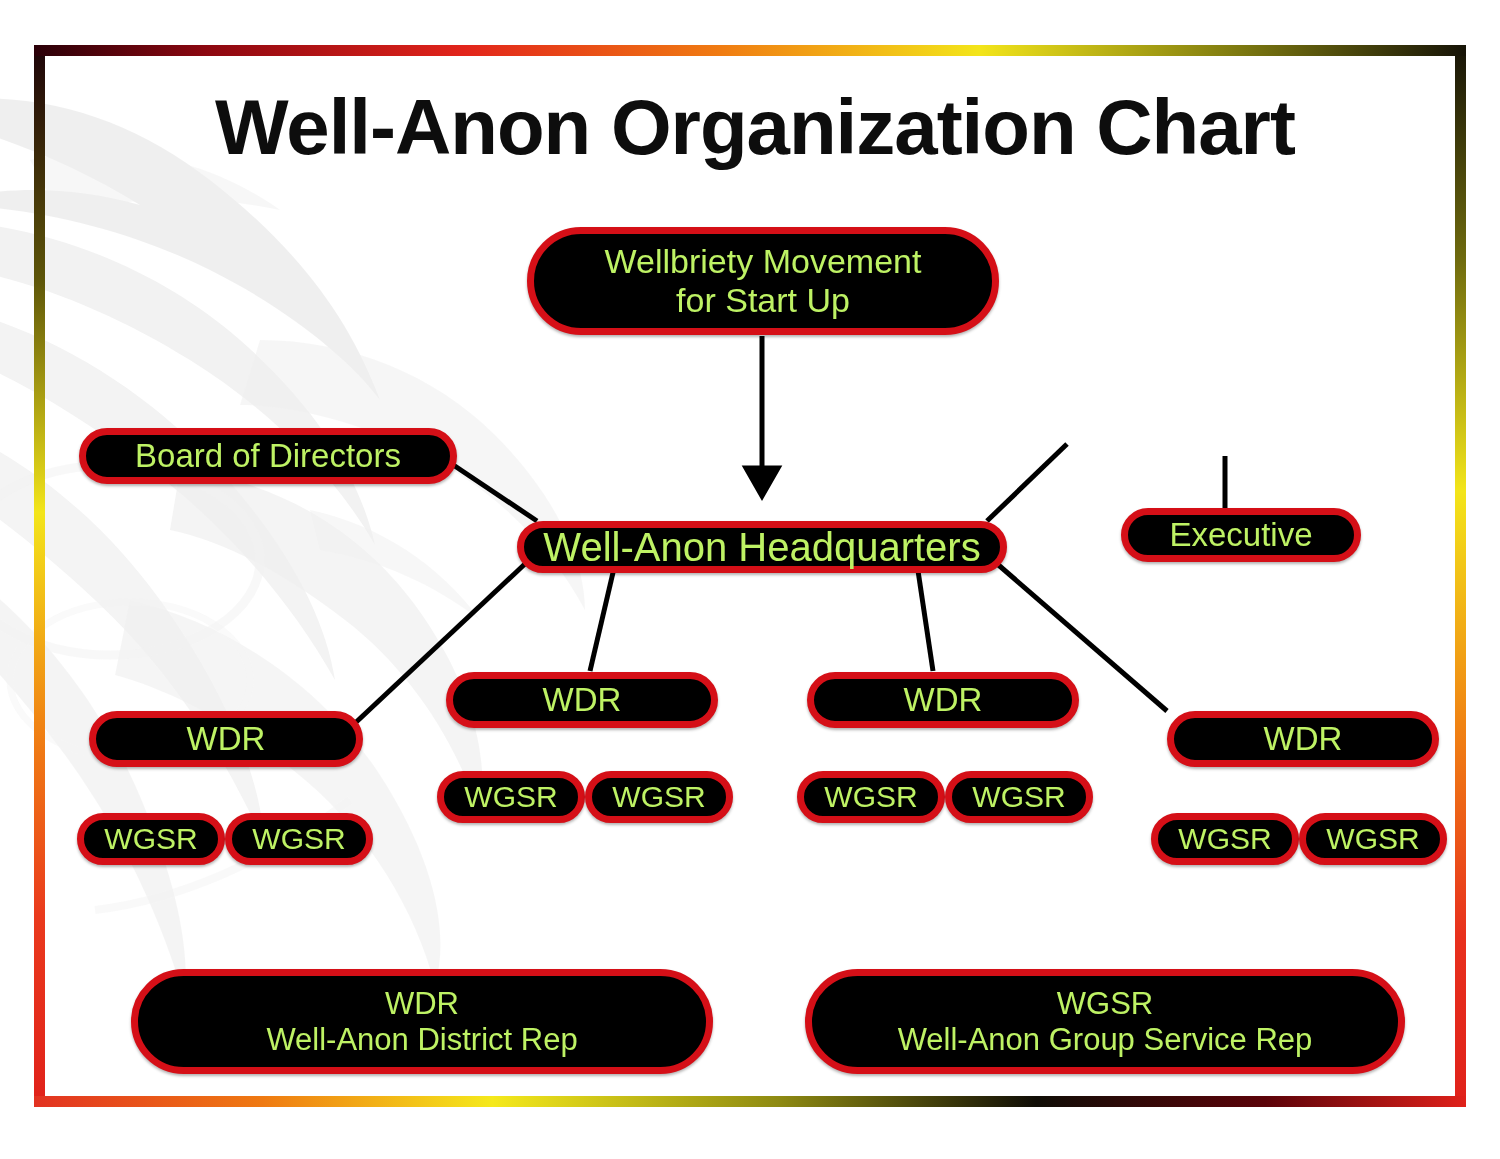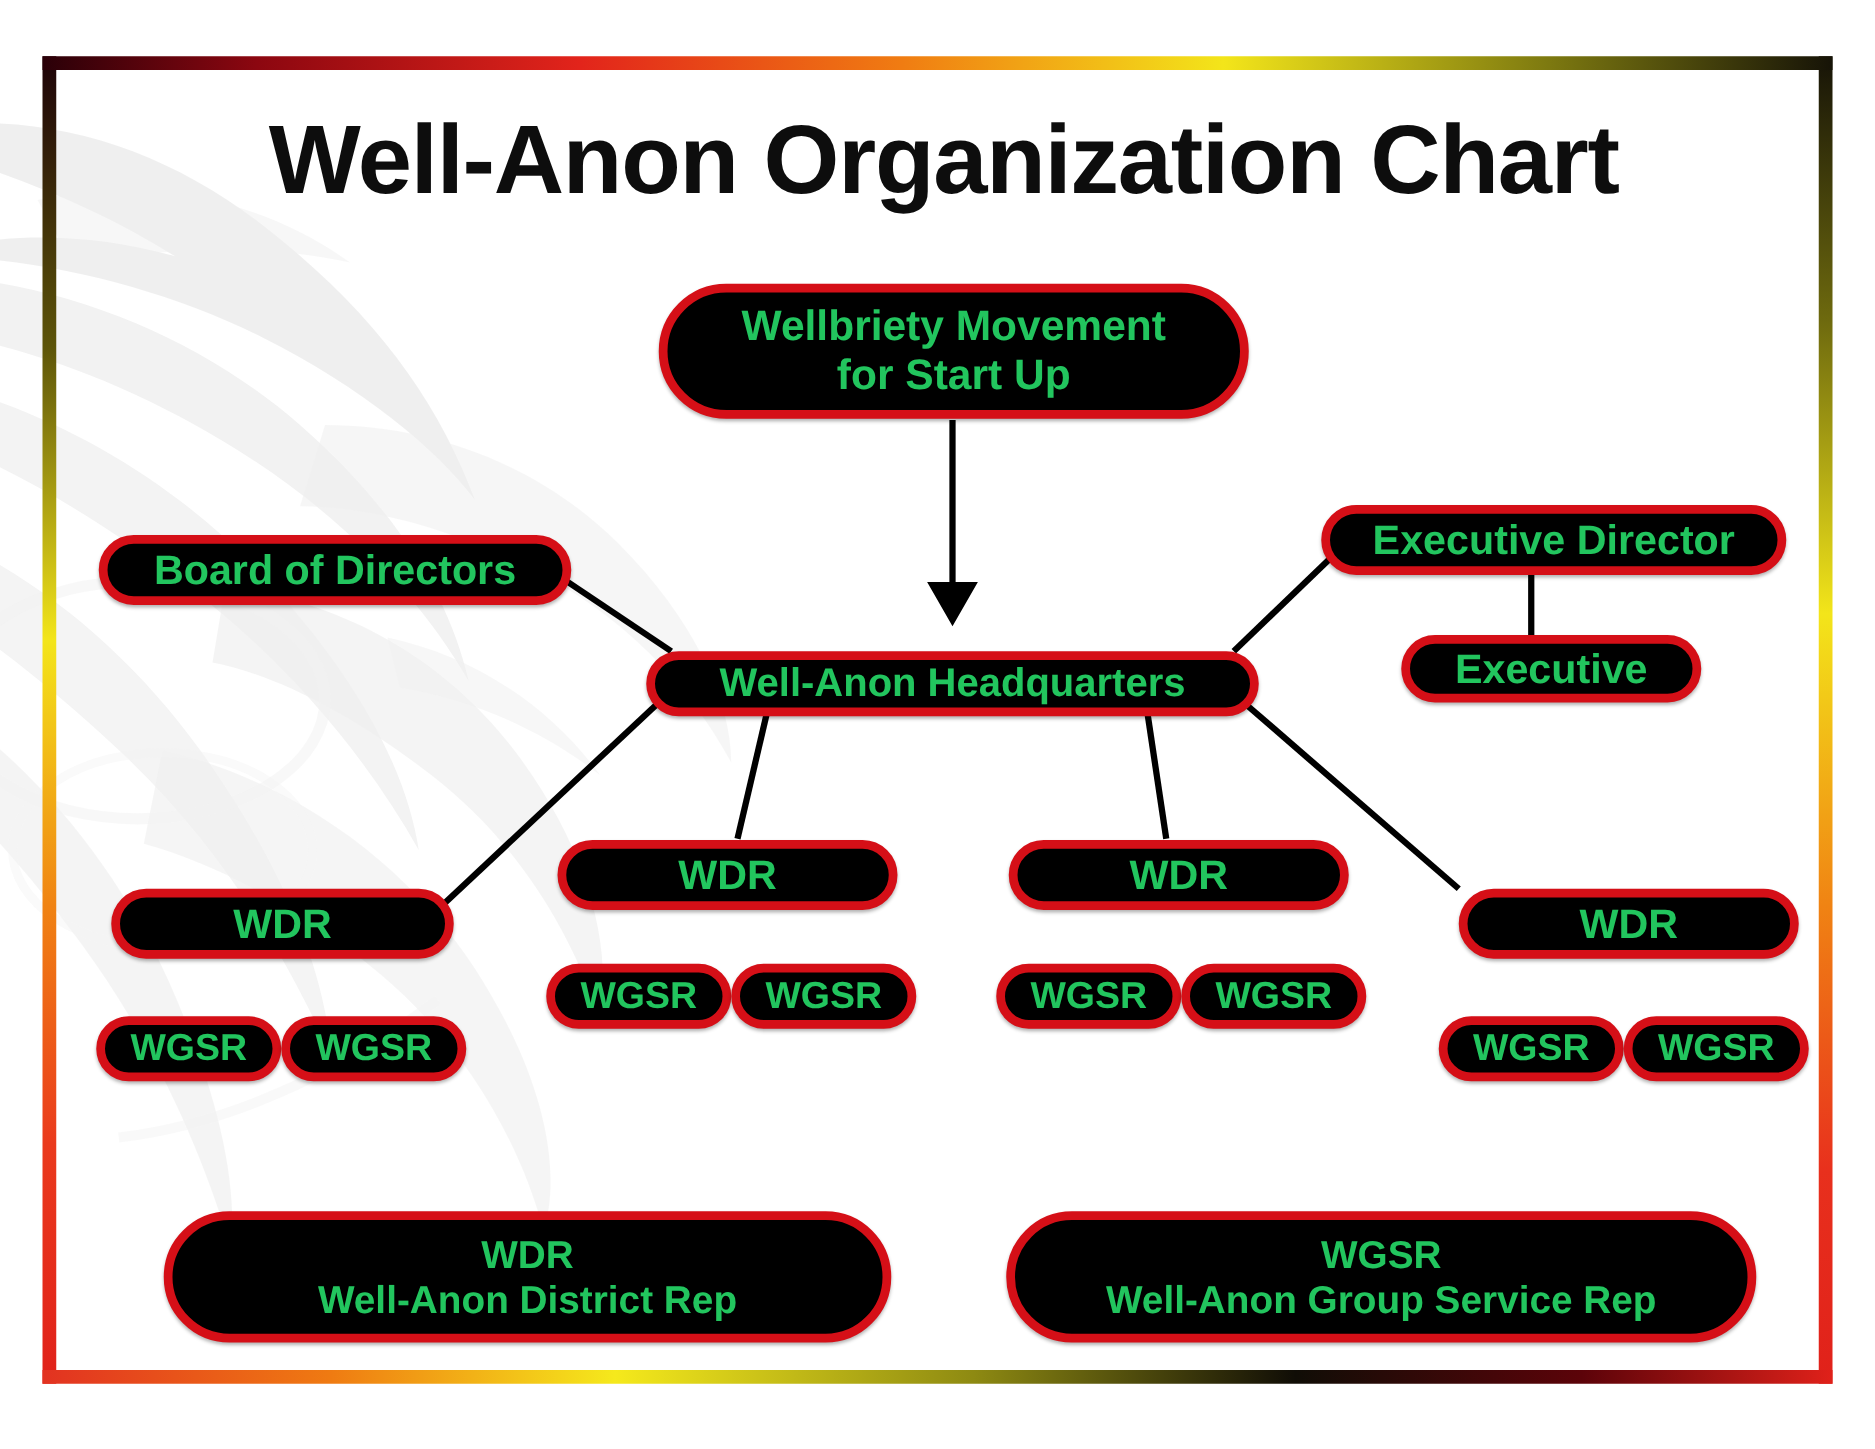--- a/index.html
+++ b/index.html
@@ -74,32 +74,32 @@
     pointer-events: none;
   }
 
   
   .node {
     position: absolute;
     box-sizing: border-box;
     background: #000000;
     border: 7px solid #d50f17;
     border-radius: 999px;
-    color: #22c55e;
-    font-weight: 700;
+    color: #bef264;
+    font-weight: 400;
     display: flex;
     align-items: center;
     justify-content: center;
     text-align: center;
     line-height: 1.16;
     white-space: pre-line;
     box-shadow: 0 2px 3px rgba(0,0,0,0.30);
   }
   .n-root      { font-size: 34px; }
-  .n-hq        { font-size: 32px; }
+  .n-hq        { font-size: 40px; }
   .n-dept      { font-size: 33px; }
   .n-wdr       { font-size: 33px; }
   .n-wgsr      { font-size: 30px; }
   .n-legend    { font-size: 31px; }
 </style>
 </head>
 <body>
 
 <div id="canvas">
 
@@ -149,21 +149,20 @@
         </g>
       </svg>
 
       <div class="node n-root" style="left:482px;  top:171px; width:472px; height:108px;">Wellbriety Movement
 for Start Up</div>
 
       <div class="node n-hq" style="left:472px;  top:465px; width:490px; height:52px;">Well-Anon Headquarters</div>
 
       <div class="node n-dept" style="left:34px;   top:348px; width:378px; height:56px;margin-top:24px;">Board of Directors</div>
 
-      <div class="node n-dept" style="left:1012px; top:348px; width:372px; height:56px;">Executive Director</div>
 
       <div class="node n-dept" style="left:1076px; top:452px; width:240px; height:54px;">Executive</div>
 
       <div class="node n-wdr" style="left:44px;   top:655px; width:274px; height:56px;">WDR</div>
 
       <div class="node n-wdr" style="left:401px;  top:616px; width:272px; height:56px;">WDR</div>
 
       <div class="node n-wdr" style="left:762px;  top:616px; width:272px; height:56px;">WDR</div>
 
       <div class="node n-wdr" style="left:1122px; top:655px; width:272px; height:56px;">WDR</div>

